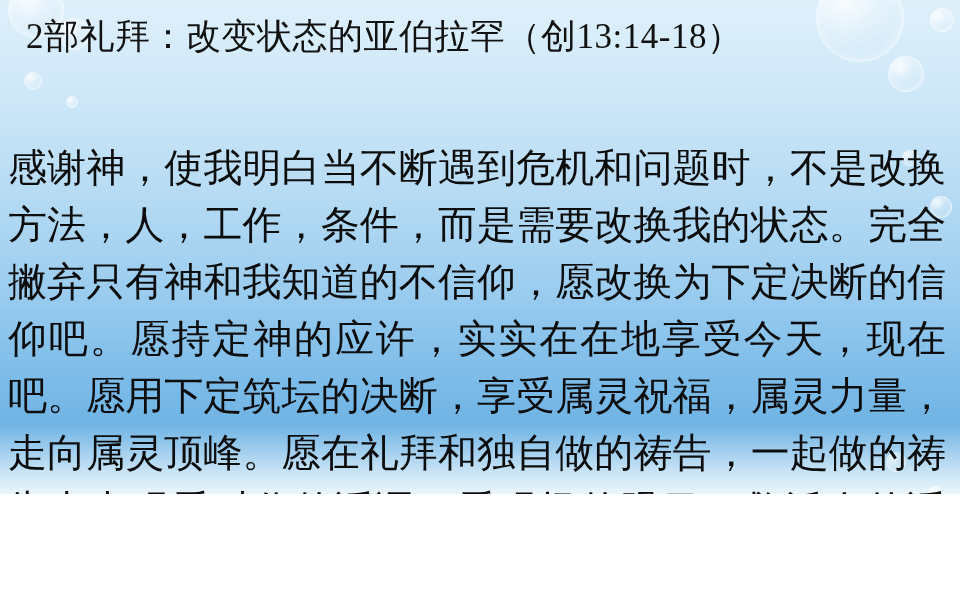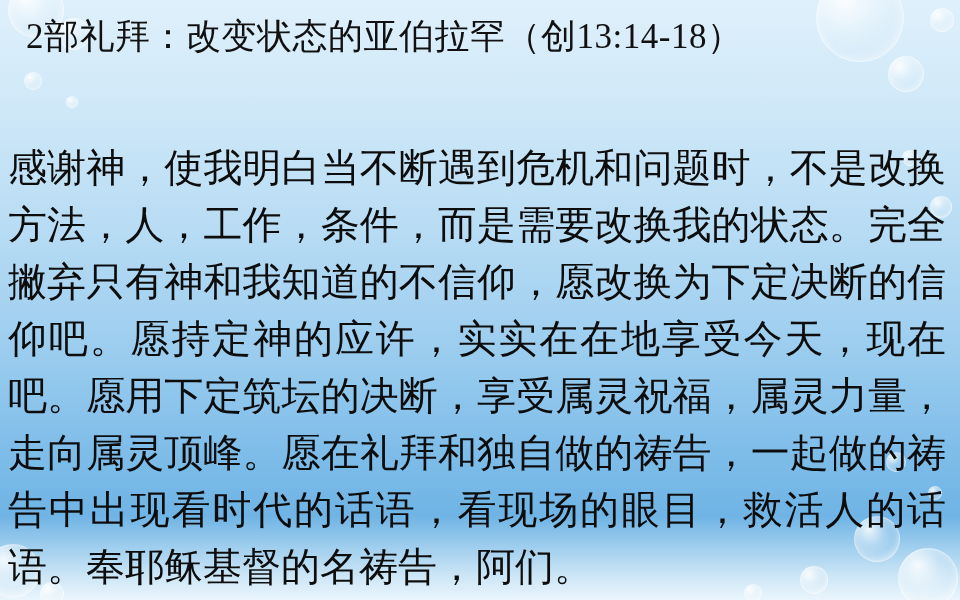--- a/index.html
+++ b/index.html
@@ -8,21 +8,21 @@
   }
   body {
     width: 960px;
     height: 600px;
     overflow: hidden;
     font-family: "Liberation Serif", "DejaVu Serif", serif;
   }
   .slide {
     position: relative;
     width: 960px;
-    height: 600px;
+    height: 494px;
     box-sizing: border-box;
     background: linear-gradient(to bottom,
         #dff0fb 0%,
         #cfe8f8 18%,
         #b8dcf4 38%,
         #9ccdef 58%,
         #7fbde9 75%,
         #6fb4e5 86%,
         #cde6f6 96%,
         #eaf5fc 100%);

